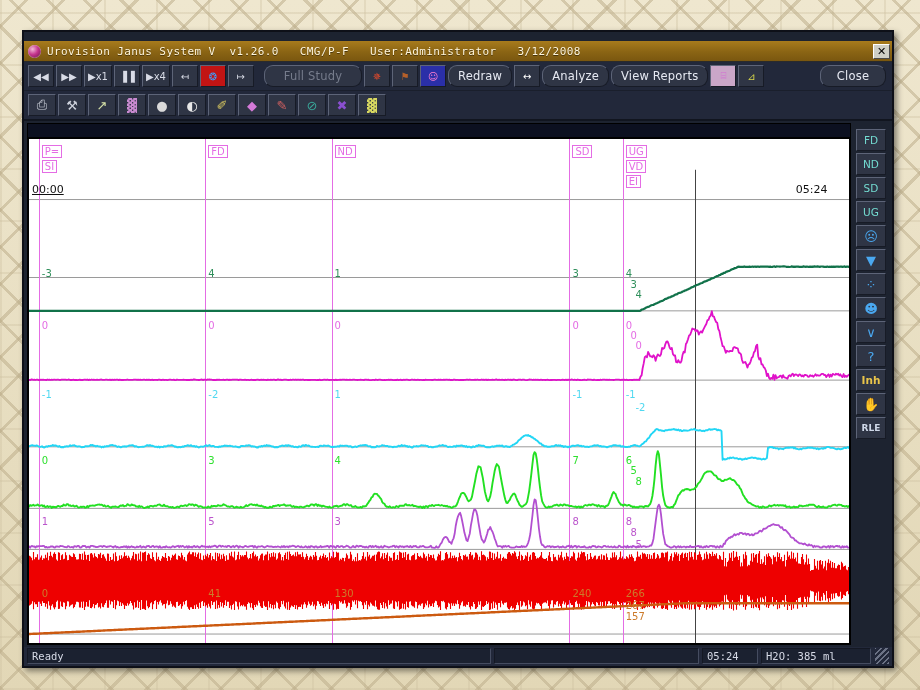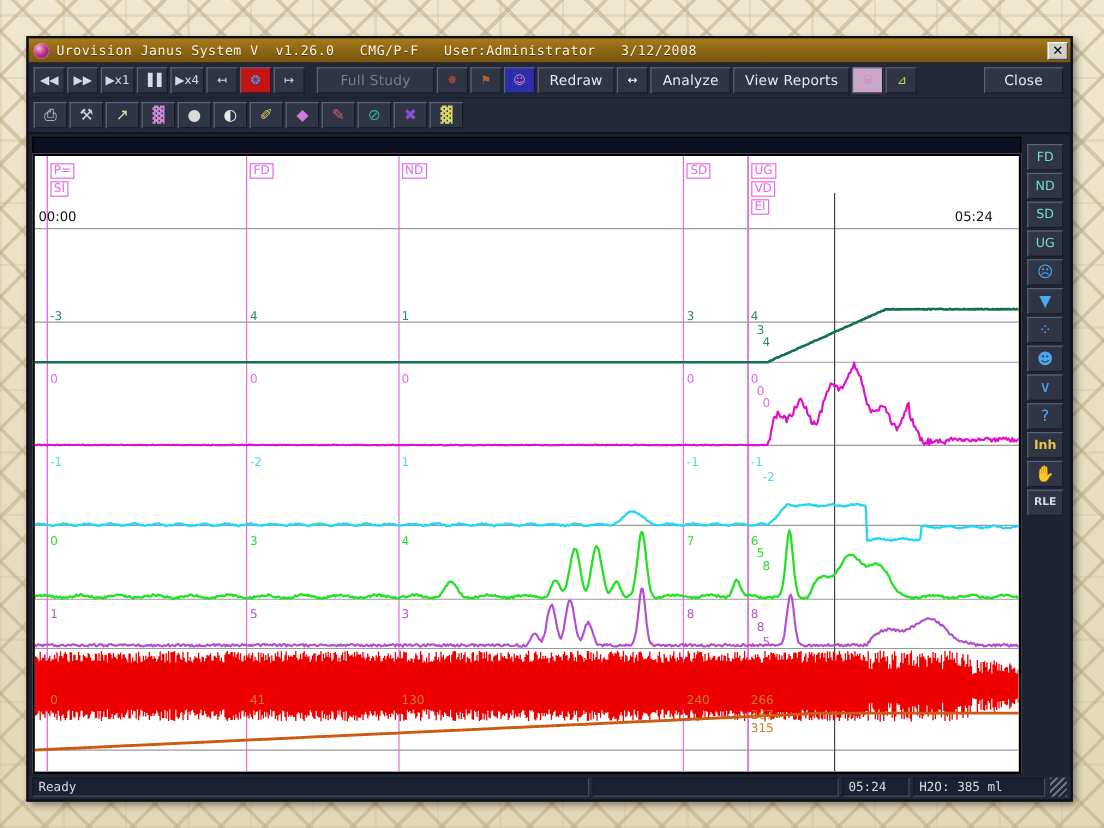--- a/index.html
+++ b/index.html
@@ -27,20 +27,21 @@
     border:2px solid #0e1018;
     box-shadow:3px 3px 6px rgba(0,0,0,.45);
     display:flex; flex-direction:column;
   }
   
   #titlebar {
     height:21px; flex:none;
     background:linear-gradient(#a87b1c,#8a6414 55%, #7a570f);
     display:flex; align-items:center; gap:6px; padding:0 2px 0 4px;
     border-bottom:1px solid #2b2b2b;
+    margin-top:9px;
   }
   #titlebar .tb-icon {
     width:13px; height:13px; border-radius:50%;
     background:radial-gradient(circle at 35% 32%, #f2b9d8 0%, #c4348c 45%, #5d1040 100%);
     box-shadow:inset 0 0 1px #fff; flex:none;
   }
   #title-text {
     color:#fff6dc; font-size:11px; letter-spacing:.4px; white-space:pre;
     text-shadow:0 1px 0 rgba(0,0,0,.45); flex:1;
     font-family:"DejaVu Sans Mono", monospace;
@@ -59,21 +60,21 @@
   #toolbar1 { border-bottom:1px solid #1a1f2c; }
   .tbtn {
     height:22px; min-width:26px; padding:0 3px;
     background:#2f3545;
     border:1px solid; border-color:#5d6478 #171b26 #171b26 #5d6478;
     display:flex; align-items:center; justify-content:center;
     color:#d8dbe6; font-size:10px; font-family:"DejaVu Sans", sans-serif;
     margin-right:2px;
   }
   .tbtn.wide { padding:0 9px; }
-  .tbtn.label { color:#e6e9f2; font-size:11.5px; letter-spacing:.2px; }
+  .tbtn.label { color:#e6e9f2; font-size:11.5px; letter-spacing:.2px;border-radius:9px; }
   .tbtn.disabled { color:#767c8c; }
   .tbtn.gap { margin-left:10px; }
   .tsep { width:8px; }
   #toolbar1 .spacer { flex:1; }
   
   #toolbar2 { border-bottom:2px solid #11151f; }
   #toolbar2 .tbtn { min-width:28px; }
   
   #workarea { flex:1; display:flex; padding:2px 3px 2px 3px; gap:2px; min-height:0; }
   #plot-col { flex:1; display:flex; flex-direction:column; min-width:0; }
@@ -217,21 +218,21 @@
           </svg>
         <div id="overlay">
             <div class="marker-box" style="left: 12.84px; top: 6px;">P=</div>
             <div class="marker-box" style="left: 12.84px; top: 21px;">SI</div>
             <div class="marker-box" style="left: 179.3px; top: 6px;">FD</div>
             <div class="marker-box" style="left: 305.58px; top: 6px;">ND</div>
             <div class="marker-box" style="left: 543.38px; top: 6px;">SD</div>
             <div class="marker-box" style="left: 596.68px; top: 6px;">UG</div>
             <div class="marker-box" style="left: 596.68px; top: 21px;">VD</div>
             <div class="marker-box" style="left: 596.68px; top: 36px;">EI</div>
-            <div class="tlabel" style="left: 3px; top: 44px;">00:00</div>
+            <div class="tlabel" style="left: 3px; top: 44px; text-decoration: underline;">00:00</div>
             <div class="tlabel" style="left: 766.7px; top: 44px;">05:24</div>
             <div style="position: absolute; left: 12.84px; top: 129.276px; font-family: &quot;DejaVu Sans&quot;, sans-serif; font-size: 10px; color: rgb(47, 143, 91);">-3</div>
             <div style="position: absolute; left: 12.84px; top: 180.576px; font-family: &quot;DejaVu Sans&quot;, sans-serif; font-size: 10px; color: rgb(228, 108, 228);">0</div>
             <div style="position: absolute; left: 179.3px; top: 129.276px; font-family: &quot;DejaVu Sans&quot;, sans-serif; font-size: 10px; color: rgb(47, 143, 91);">4</div>
             <div style="position: absolute; left: 179.3px; top: 180.576px; font-family: &quot;DejaVu Sans&quot;, sans-serif; font-size: 10px; color: rgb(228, 108, 228);">0</div>
             <div style="position: absolute; left: 305.58px; top: 129.276px; font-family: &quot;DejaVu Sans&quot;, sans-serif; font-size: 10px; color: rgb(47, 143, 91);">1</div>
             <div style="position: absolute; left: 305.58px; top: 180.576px; font-family: &quot;DejaVu Sans&quot;, sans-serif; font-size: 10px; color: rgb(228, 108, 228);">0</div>
             <div style="position: absolute; left: 543.38px; top: 129.276px; font-family: &quot;DejaVu Sans&quot;, sans-serif; font-size: 10px; color: rgb(47, 143, 91);">3</div>
             <div style="position: absolute; left: 543.38px; top: 180.576px; font-family: &quot;DejaVu Sans&quot;, sans-serif; font-size: 10px; color: rgb(228, 108, 228);">0</div>
             <div style="position: absolute; left: 596.68px; top: 129.276px; font-family: &quot;DejaVu Sans&quot;, sans-serif; font-size: 10px; color: rgb(47, 143, 91);">4</div>
@@ -259,21 +260,21 @@
             <div style="position: absolute; left: 543.38px; top: 377.055px; font-family: &quot;DejaVu Sans&quot;, sans-serif; font-size: 10px; color: rgb(187, 85, 204);">8</div>
             <div style="position: absolute; left: 596.68px; top: 377.055px; font-family: &quot;DejaVu Sans&quot;, sans-serif; font-size: 10px; color: rgb(187, 85, 204);">8</div>
             <div style="position: absolute; left: 601.6px; top: 388.341px; font-family: &quot;DejaVu Sans&quot;, sans-serif; font-size: 10px; color: rgb(187, 85, 204);">8</div>
             <div style="position: absolute; left: 606.52px; top: 399.627px; font-family: &quot;DejaVu Sans&quot;, sans-serif; font-size: 10px; color: rgb(187, 85, 204);">5</div>
             <div style="position: absolute; left: 12.84px; top: 448.875px; font-family: &quot;DejaVu Sans&quot;, sans-serif; font-size: 10px; color: rgb(204, 122, 42);">0</div>
             <div style="position: absolute; left: 179.3px; top: 448.875px; font-family: &quot;DejaVu Sans&quot;, sans-serif; font-size: 10px; color: rgb(204, 122, 42);">41</div>
             <div style="position: absolute; left: 305.58px; top: 448.875px; font-family: &quot;DejaVu Sans&quot;, sans-serif; font-size: 10px; color: rgb(204, 122, 42);">130</div>
             <div style="position: absolute; left: 543.38px; top: 448.875px; font-family: &quot;DejaVu Sans&quot;, sans-serif; font-size: 10px; color: rgb(204, 122, 42);">240</div>
             <div style="position: absolute; left: 596.68px; top: 448.875px; font-family: &quot;DejaVu Sans&quot;, sans-serif; font-size: 10px; color: rgb(204, 122, 42);">266</div>
             <div style="position: absolute; left: 596.68px; top: 460.674px; font-family: &quot;DejaVu Sans&quot;, sans-serif; font-size: 10px; color: rgb(204, 122, 42);">267</div>
-            <div style="position: absolute; left: 596.68px; top: 472.473px; font-family: &quot;DejaVu Sans&quot;, sans-serif; font-size: 10px; color: rgb(204, 122, 42);">315</div>
+            <div style="position: absolute; left: 596.68px; top: 472.473px; font-family: &quot;DejaVu Sans&quot;, sans-serif; font-size: 10px; color: rgb(204, 122, 42);">157</div>
           </div>
       </div>
     </div>
 
     <div id="rail">
         <div class="rbtn">FD</div>
         <div class="rbtn">ND</div>
         <div class="rbtn">SD</div>
         <div class="rbtn">UG</div>
         <div class="rbtn" style="color: rgb(74, 168, 240); font-size: 13px;">☹</div>

